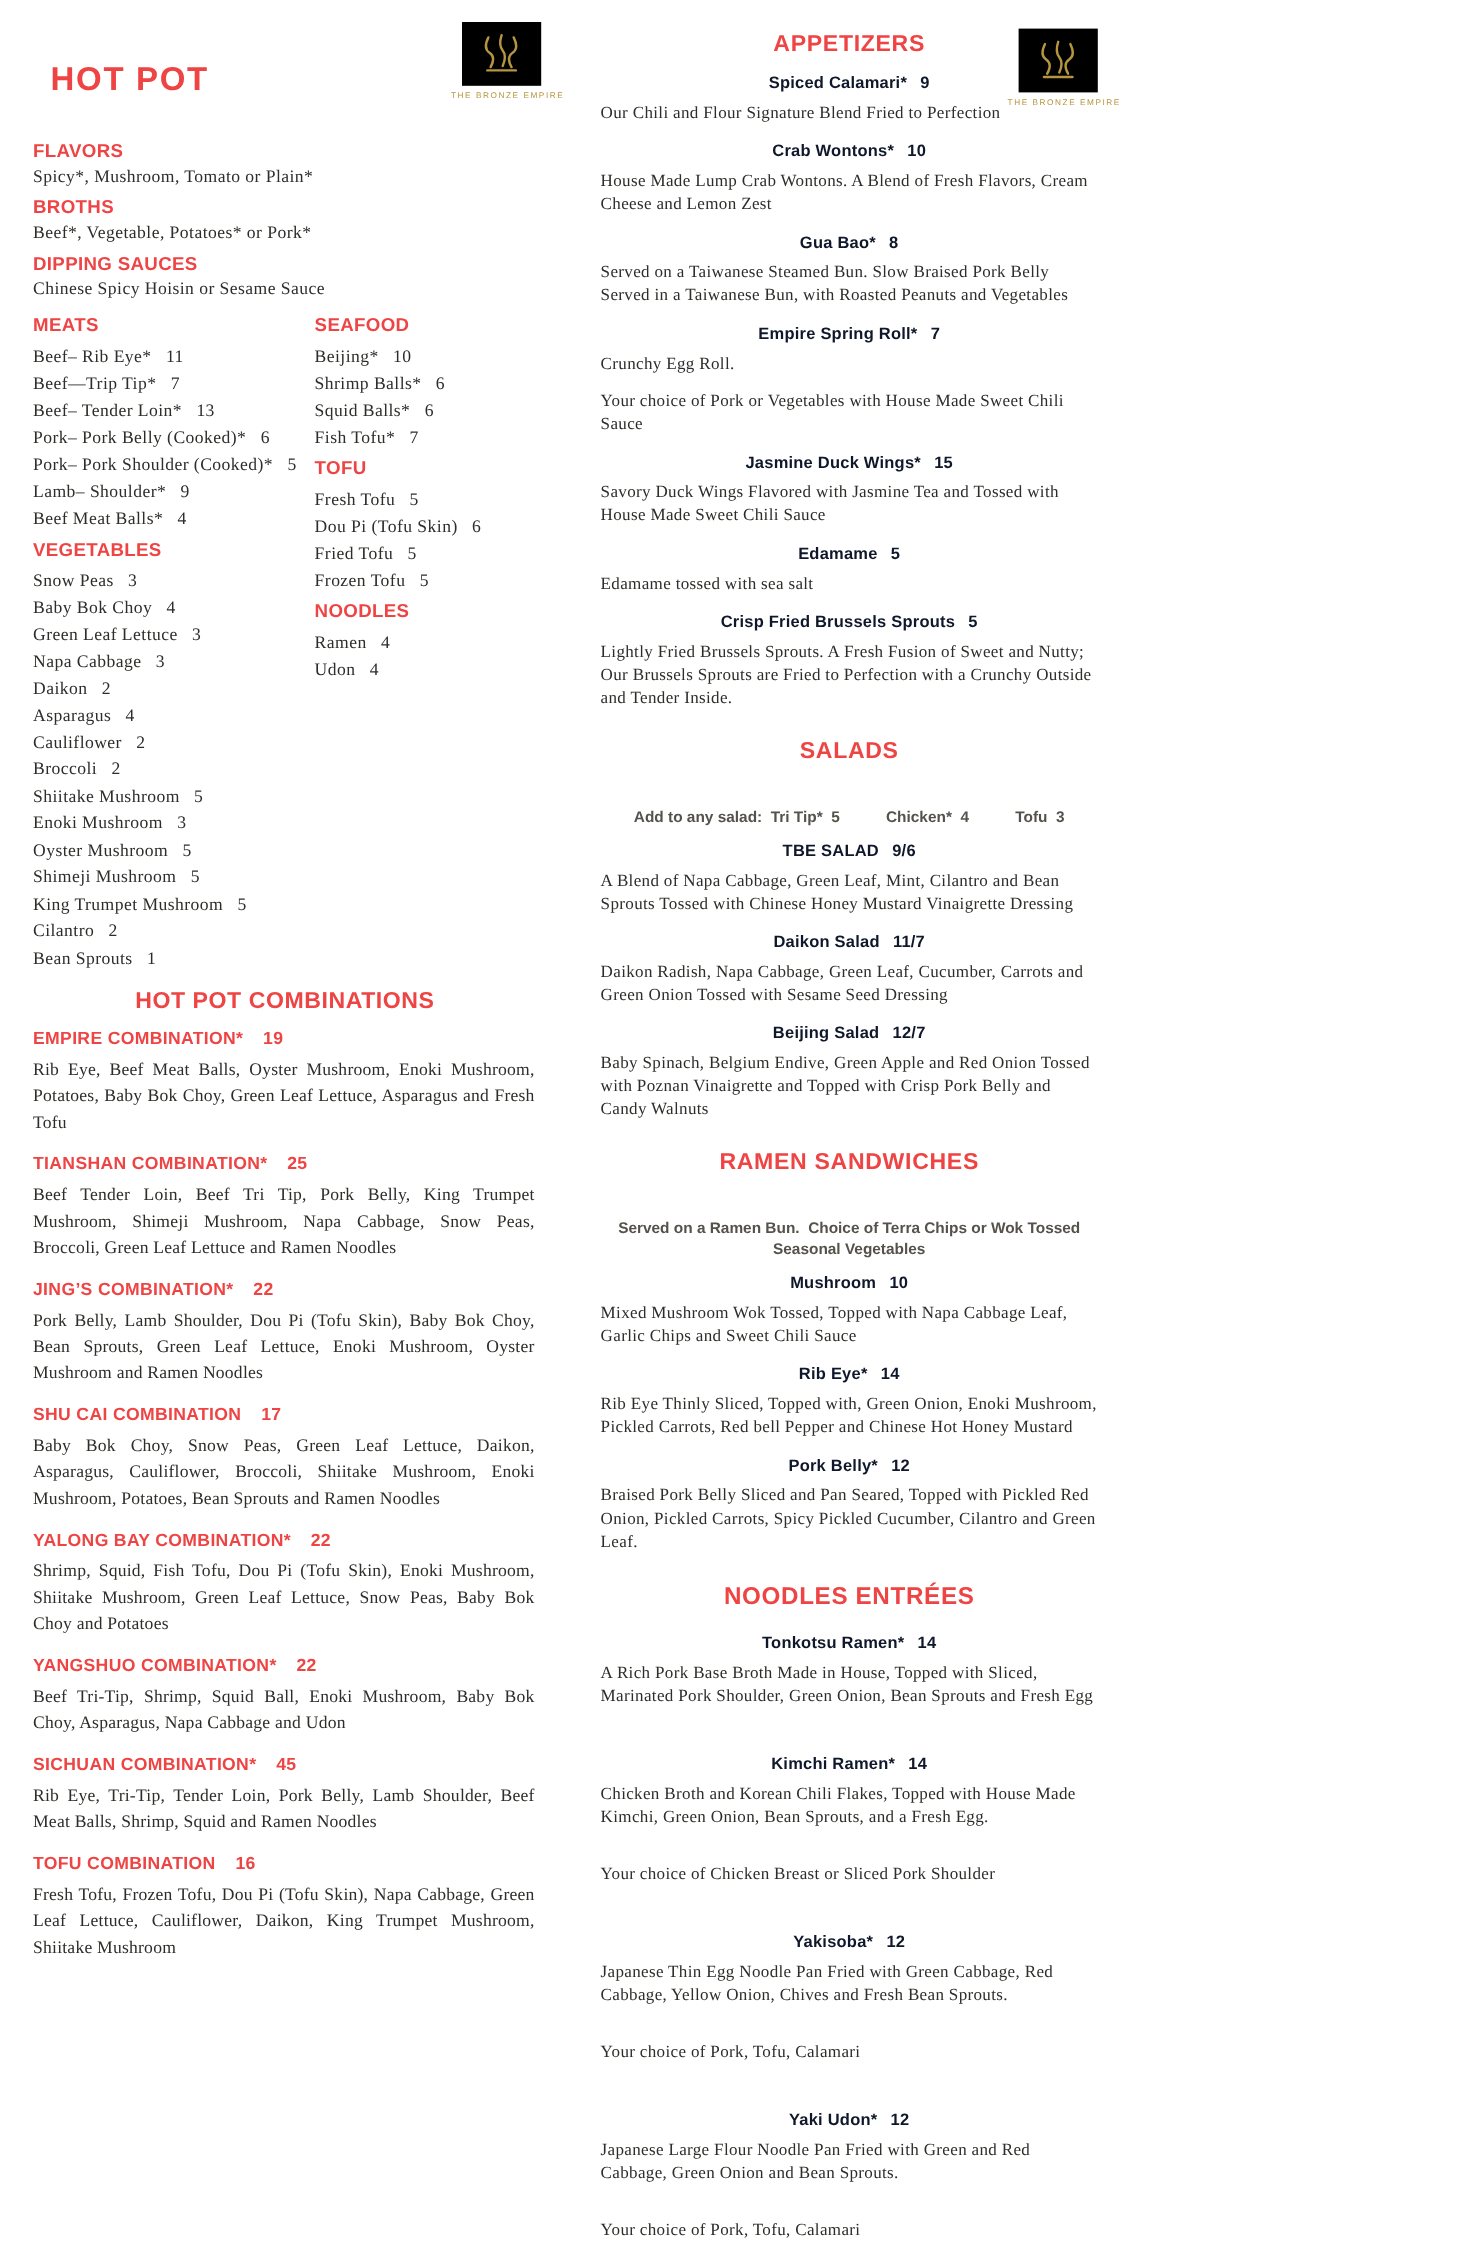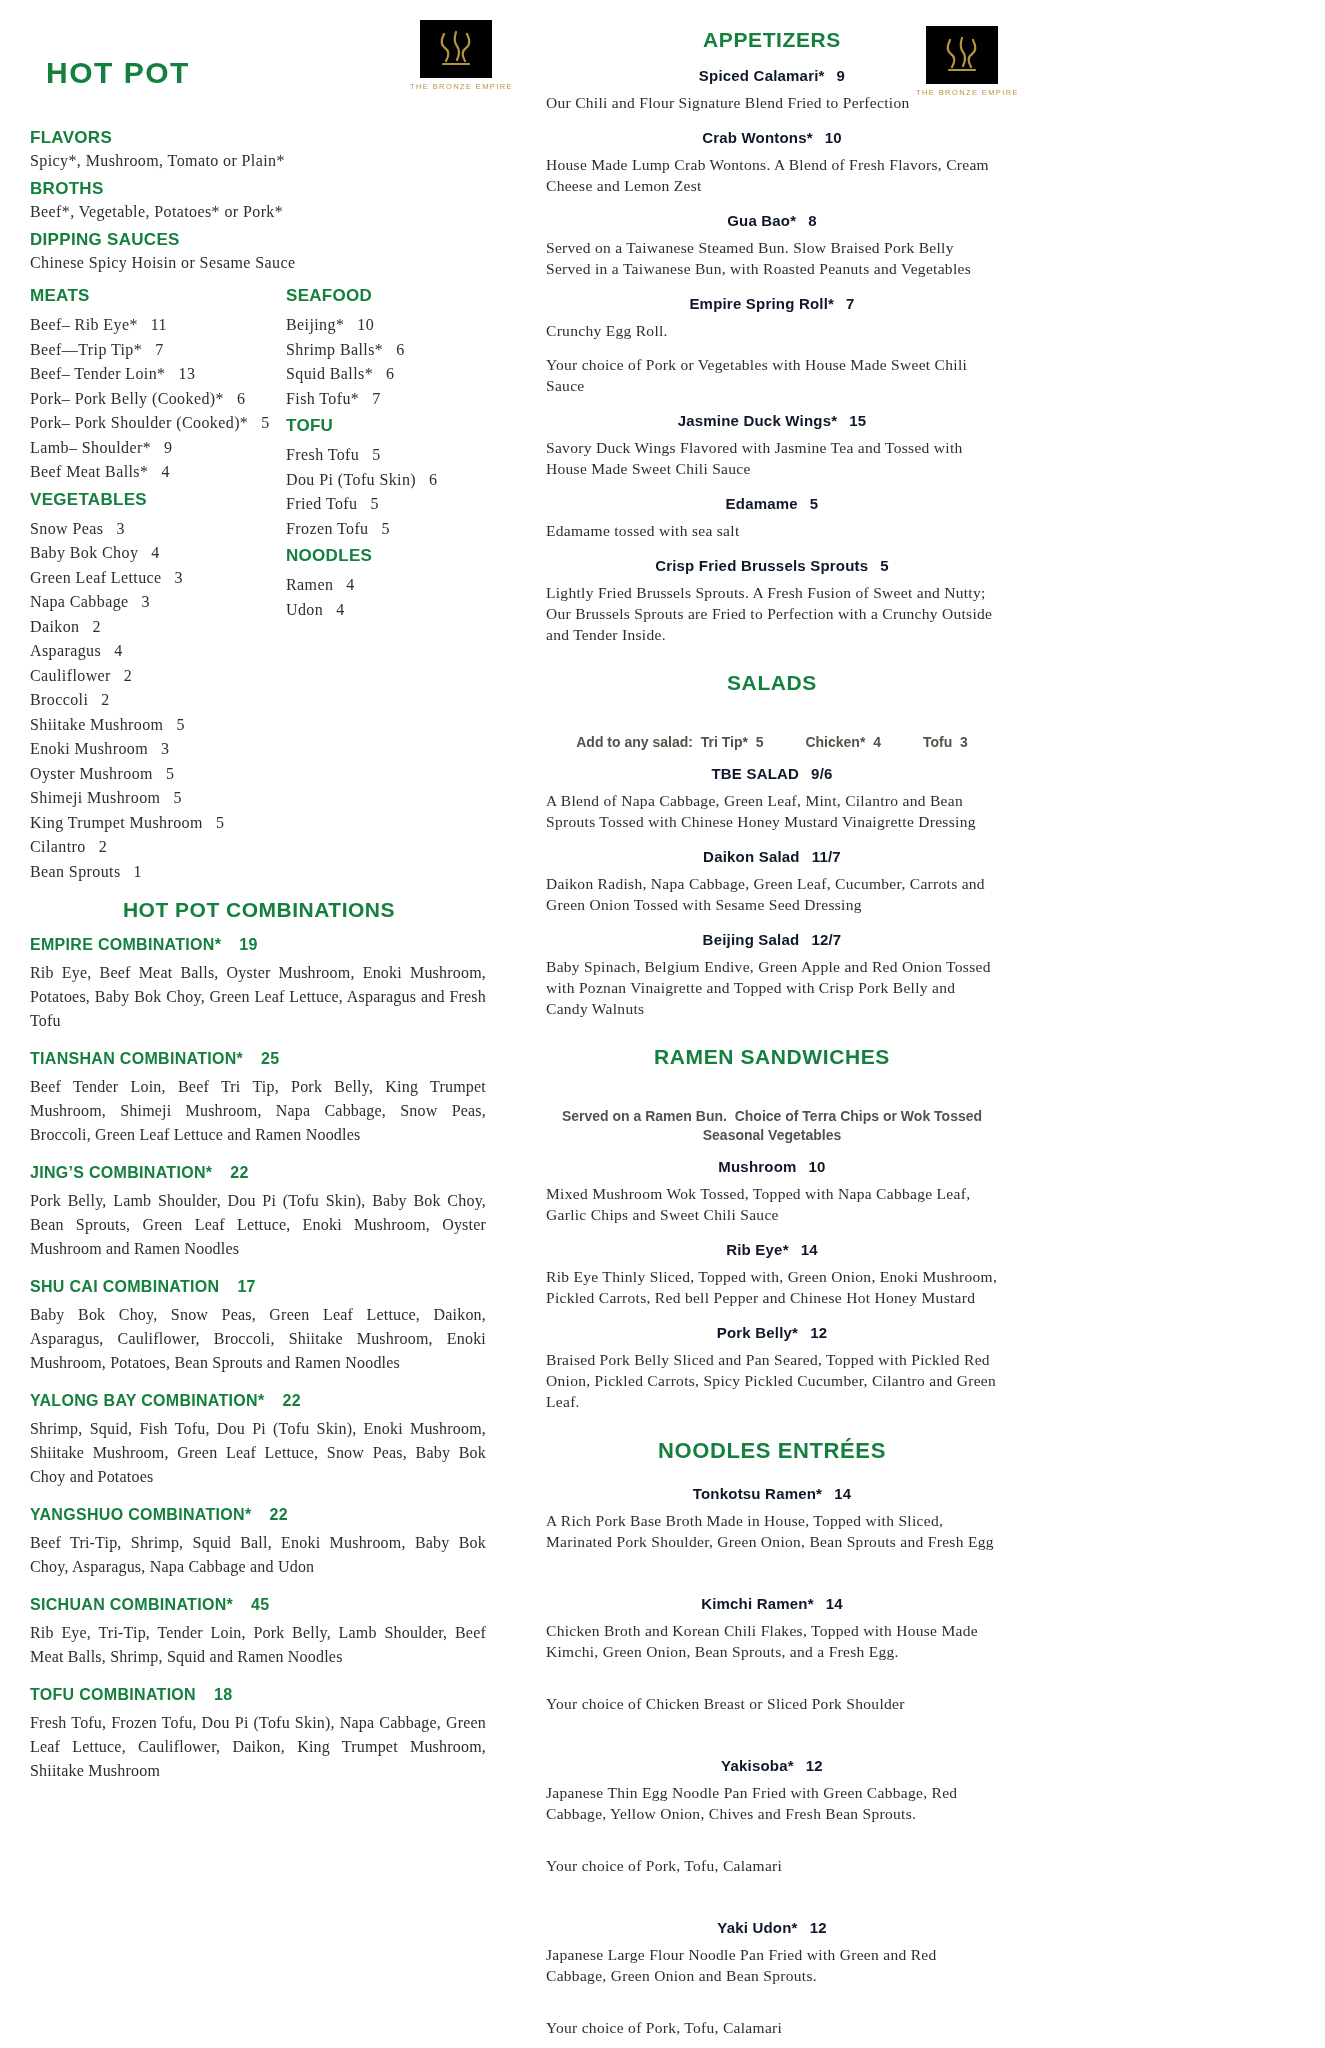--- a/index.html
+++ b/index.html
@@ -4,21 +4,21 @@
 <style>
   * { margin:0; padding:0; box-sizing:border-box; }
   html,body { background:#ffffff; }
   body {
     width:1325px; height:2048px; overflow:hidden; position:relative;
     font-family:"Liberation Serif","DejaVu Serif",serif;
     color:#2e2d2a;
   }
   .page { display:flex; align-items:flex-start; padding:16px 0 0 30px; }
 
-  .sans { font-family:"Liberation Sans","DejaVu Sans",sans-serif; font-weight:700; color:#15803d; }
+  .sans { font-family:"Liberation Sans","DejaVu Sans",sans-serif; font-weight:700; color:#ef4444; }
 
   
   .col-left { width:458px; flex:none; position:relative; }
   .left-header { position:relative; height:112px; }
   .hotpot-title { position:absolute; left:16px; right:60px; top:40px; text-align:left;
     font-size:30px; letter-spacing:1.5px; }
   .logo { width:92px; text-align:center; }
   .logo-abs-left { position:absolute; right:-14px; top:4px; }
   .logo-box { width:72px; height:58px; background:#000; margin:0 auto;
     display:flex; align-items:center; justify-content:center; }
@@ -278,21 +278,21 @@
             <p class="combo-desc">Beef Tri-Tip, Shrimp, Squid Ball, Enoki Mushroom, Baby Bok Choy, Asparagus, Napa Cabbage and Udon</p>
           </div>
           <div class="combo">
             <div class="combo-head sans">
               <span class="combo-name">SICHUAN COMBINATION*</span><span class="combo-price">45</span>
             </div>
             <p class="combo-desc">Rib Eye, Tri-Tip, Tender Loin, Pork Belly, Lamb Shoulder, Beef Meat Balls, Shrimp, Squid and Ramen Noodles</p>
           </div>
           <div class="combo">
             <div class="combo-head sans">
-              <span class="combo-name">TOFU COMBINATION</span><span class="combo-price">18</span>
+              <span class="combo-name">TOFU COMBINATION</span><span class="combo-price">16</span>
             </div>
             <p class="combo-desc">Fresh Tofu, Frozen Tofu, Dou Pi (Tofu Skin), Napa Cabbage, Green Leaf Lettuce, Cauliflower, Daikon, King Trumpet Mushroom, Shiitake Mushroom</p>
           </div>
         </div>
     </div>
   </div>
 
   <div class="col-right">
 
     <div class="logo logo-abs-right">

